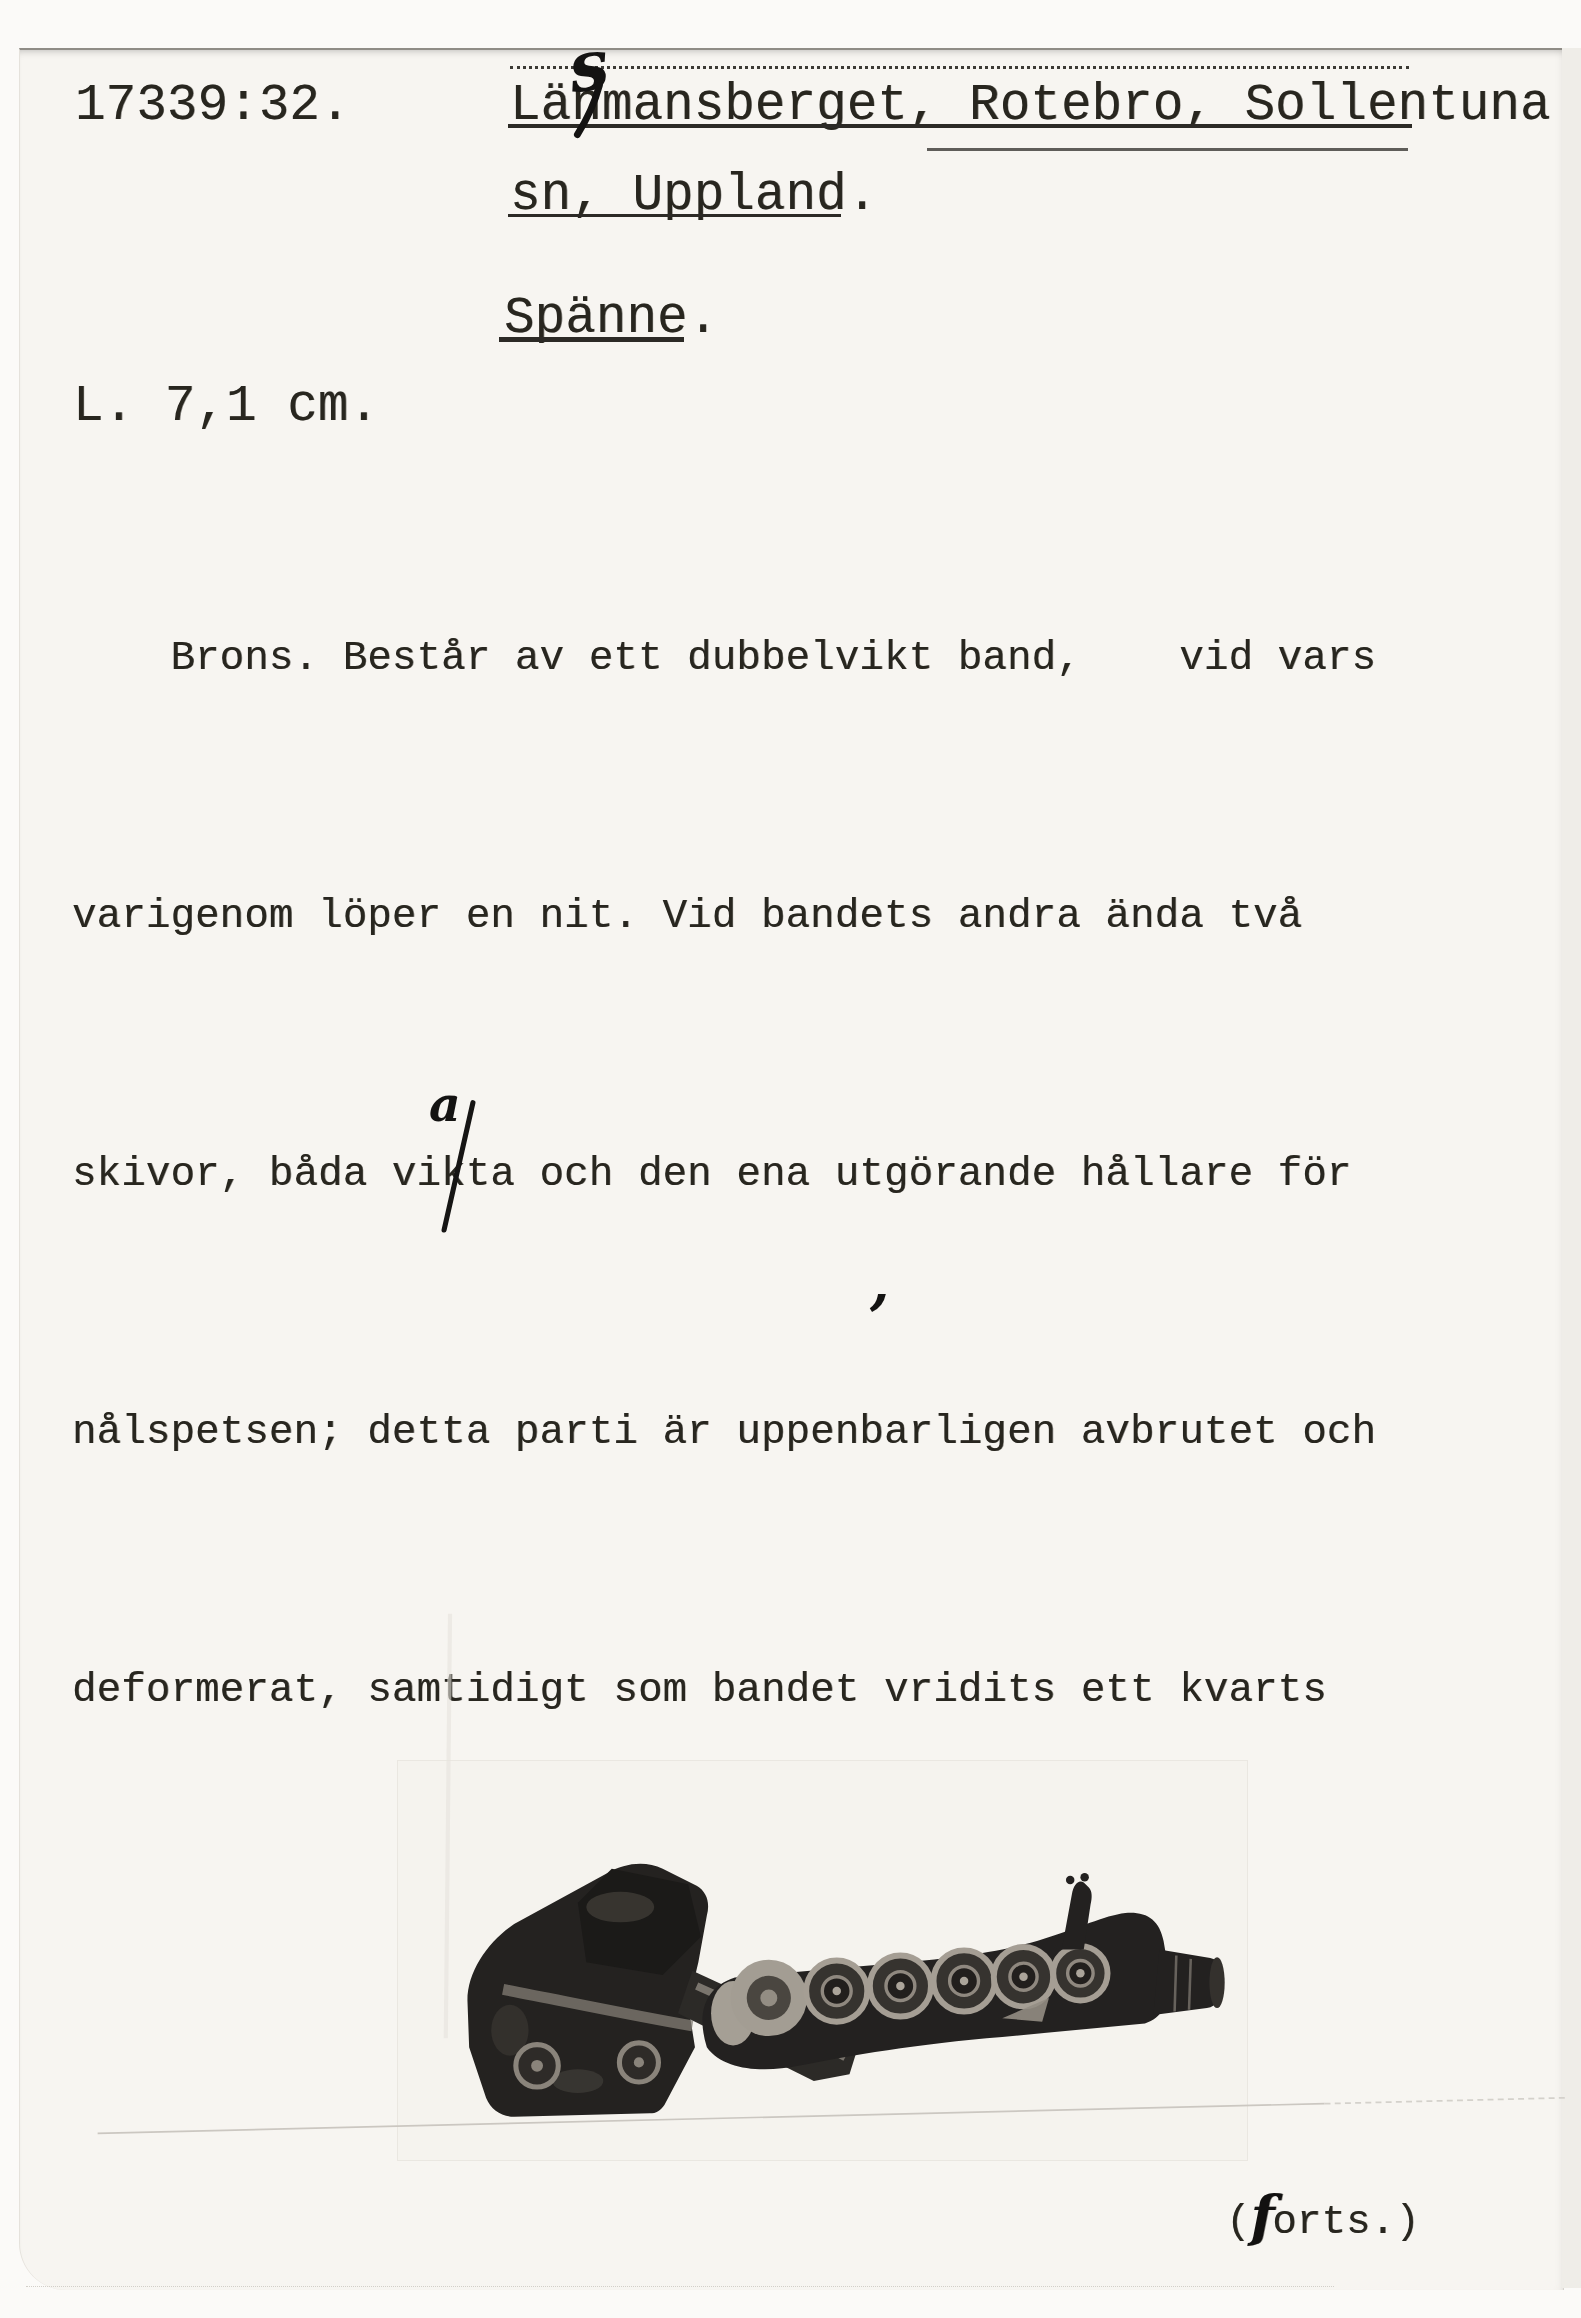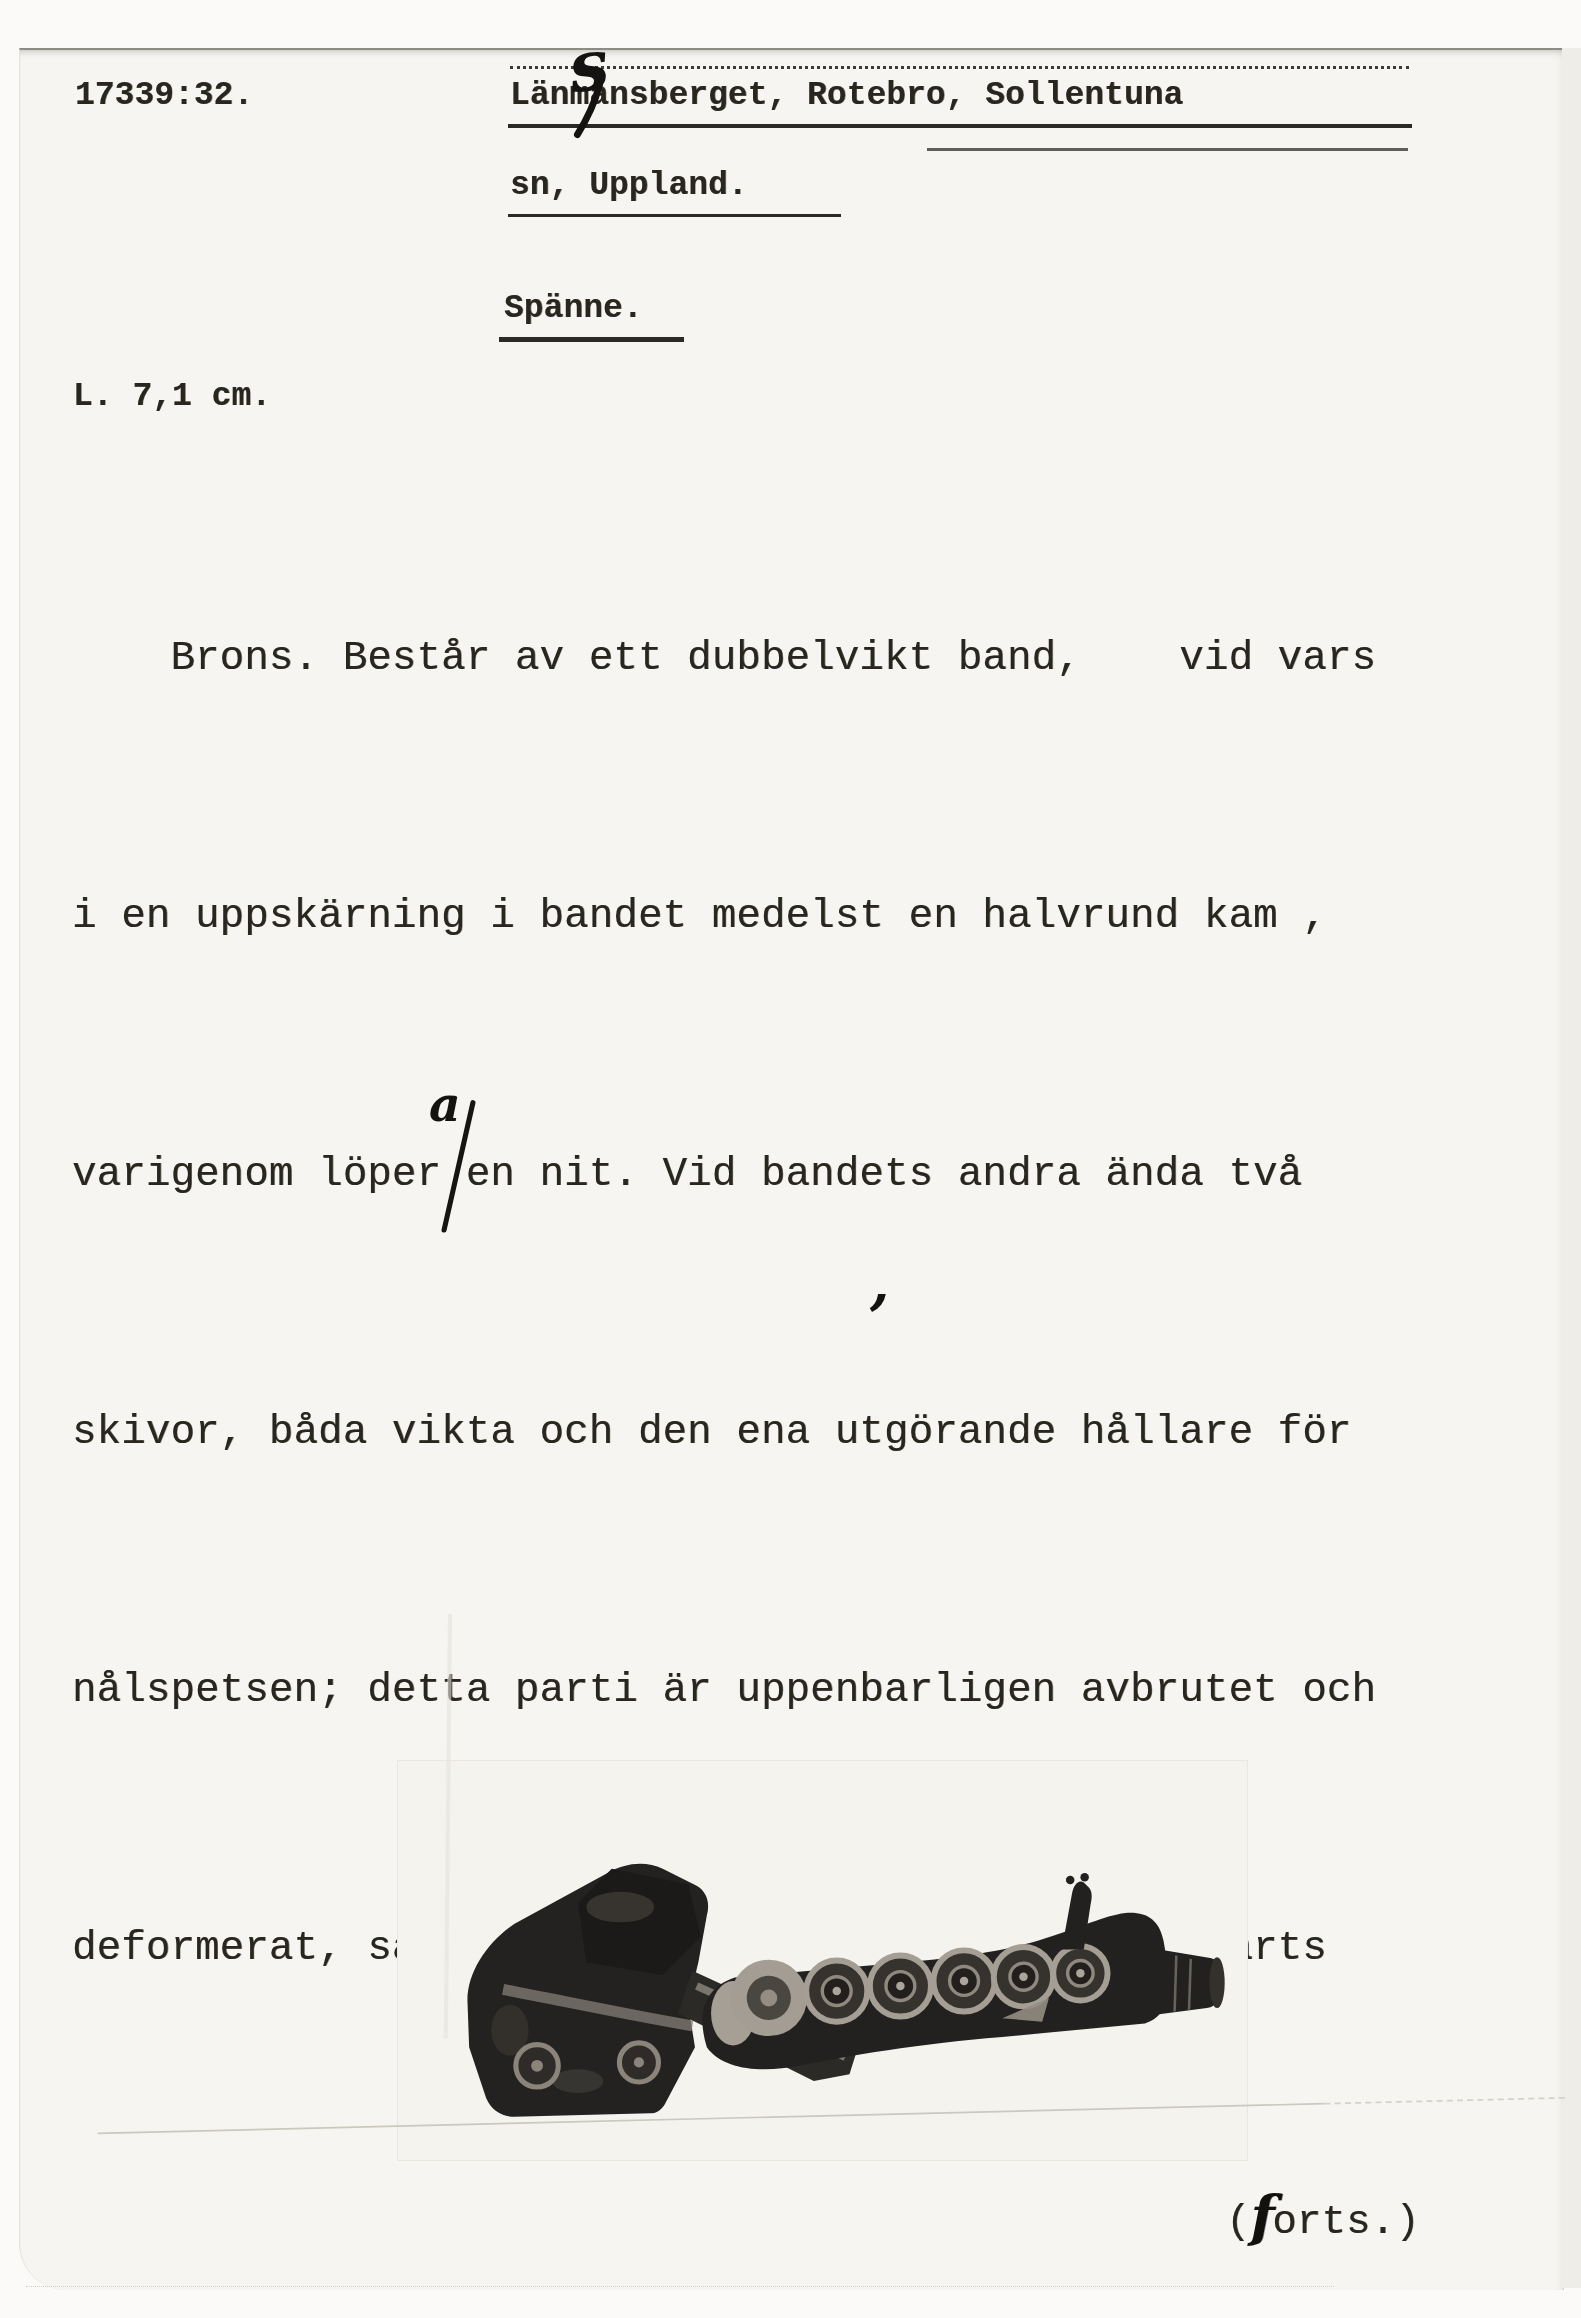--- a/index.html
+++ b/index.html
@@ -12,22 +12,22 @@
   .card{
     position:absolute;left:18.7px;top:48px;width:1543px;height:2240px;
     background:#f7f5f1;
     border-top:2.5px solid #8f8c86;
     border-left:0.8px solid #e5e2dc;
     border-right:0.8px solid #d6d3cd;
     border-bottom-left-radius:47px;
     box-shadow: inset 0 6.8px 8.5px -6.8px rgba(0,0,0,.28), inset -6.8px 0 10.2px -8.5px rgba(0,0,0,.12);
   }
   .right-shade{position:absolute;right:0;top:48px;width:18.7px;height:2240px;background:#efede8;}
-  .tw{position:absolute;font-size:33px;white-space:pre;line-height:1.1;
-      text-shadow:0.6px 0.3px 0 rgba(40,38,31,.5);font-weight:bold;}
+  .tw{position:absolute;font-size:51px;white-space:pre;line-height:1.1;
+      text-shadow:0.6px 0.3px 0 rgba(40,38,31,.5);}
   .rule{position:absolute;background:#2c2a26;}
   .dotted-rule{position:absolute;border-top:3.4px dotted #3c3a35;height:0;}
   .body-block{position:absolute;left:72px;top:443px;font-size:41px;line-height:86px;
       white-space:pre;text-shadow:0.6px 0.3px 0 rgba(40,38,31,.5);}
   .hand{position:absolute;font-family:"DejaVu Serif",serif;font-style:italic;font-weight:bold;
       color:#141312;line-height:1;}
   .hand-s{left:569px;top:31px;font-size:70px;transform:rotate(-8deg);}
   .hand-a{left:429px;top:1080px;font-size:49px;}
   .hand-comma{left:870px;top:1255px;font-size:56px;}
   .forts{position:absolute;left:1226px;top:2183px;font-size:41px;white-space:pre;
@@ -60,21 +60,20 @@
 
   <div class="hand hand-s">s</div>
 
   <div class="tw" style="left:504px;top:291px;">Spänne.</div>
   <div class="rule" style="left:499px;top:337px;width:185px;height:5.1px;"></div>
 
   <div class="tw" style="left:73px;top:379px;">L. 7,1 cm.</div>
 
   <div class="body-block">
     <div>    Brons. Består av ett dubbelvikt band,    vid vars</div>
-    <div>i en uppskärning i bandet medelst en halvrund kam ,</div>
     <div>varigenom löper en nit. Vid bandets andra ända två</div>
     <div>skivor, båda vikta och den ena utgörande hållare för</div>
     <div>nålspetsen; detta parti är uppenbarligen avbrutet och</div>
     <div>deformerat, samtidigt som bandet vridits ett kvarts</div>
     
     
     
     
     
     

